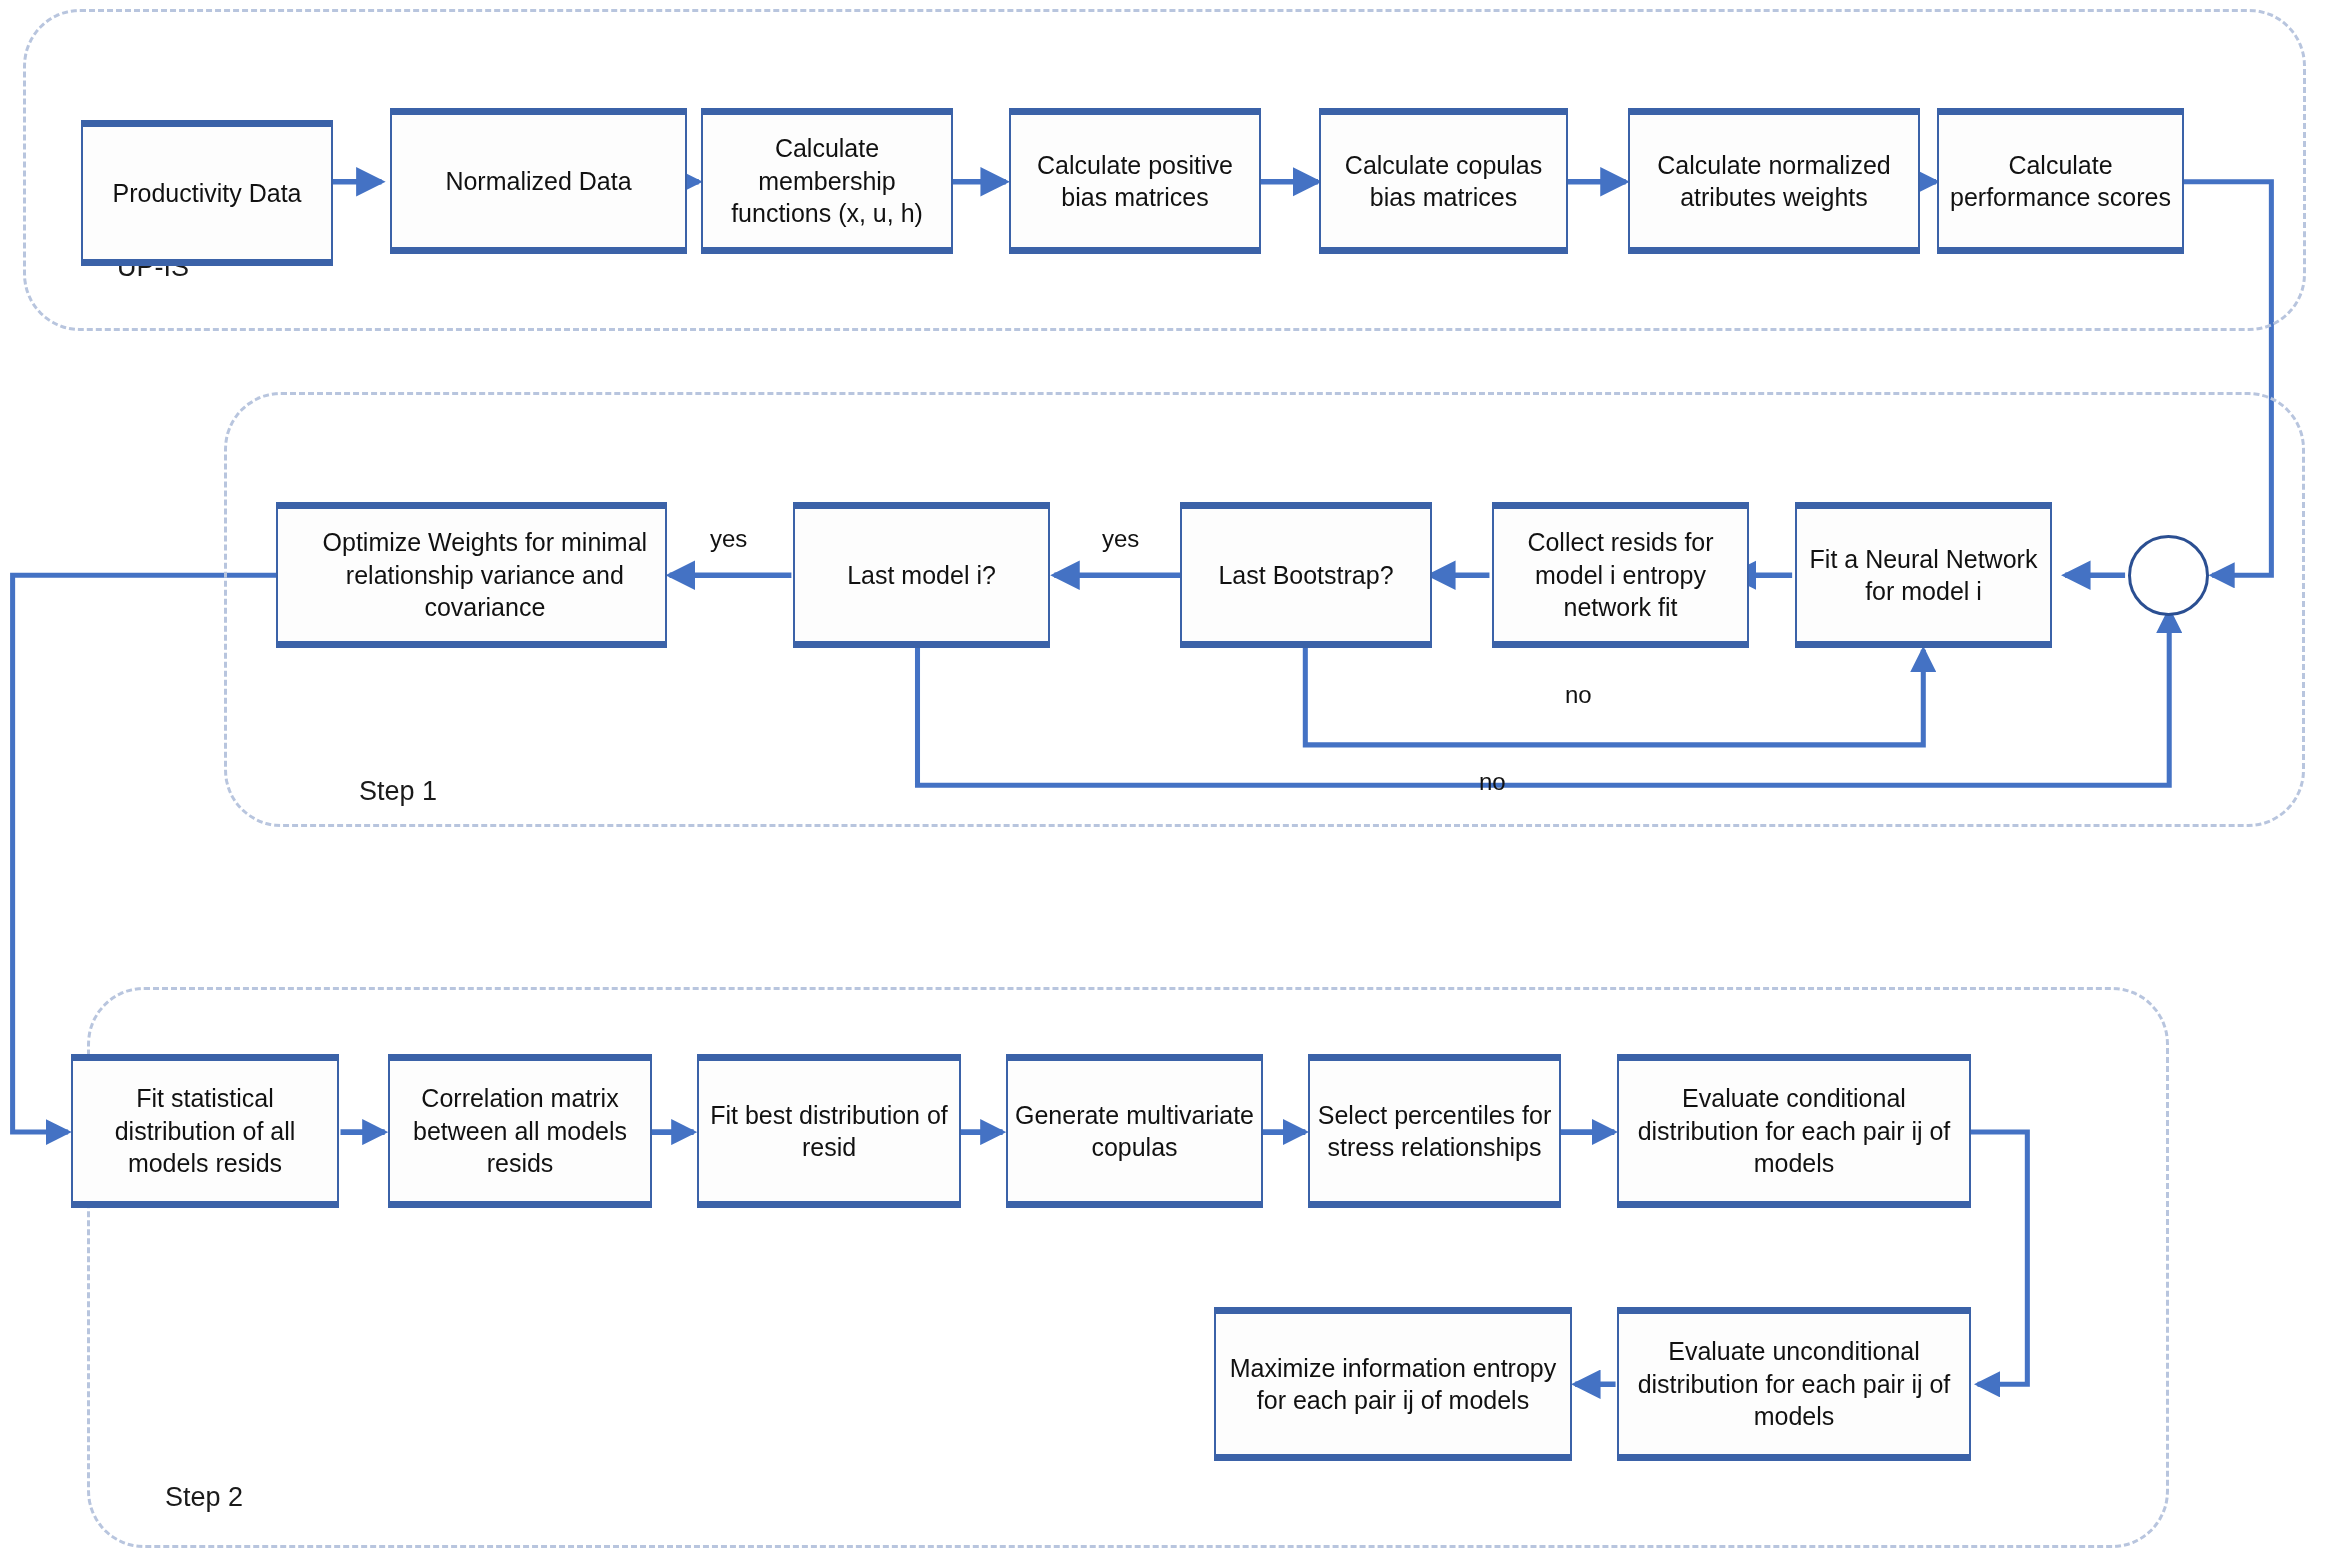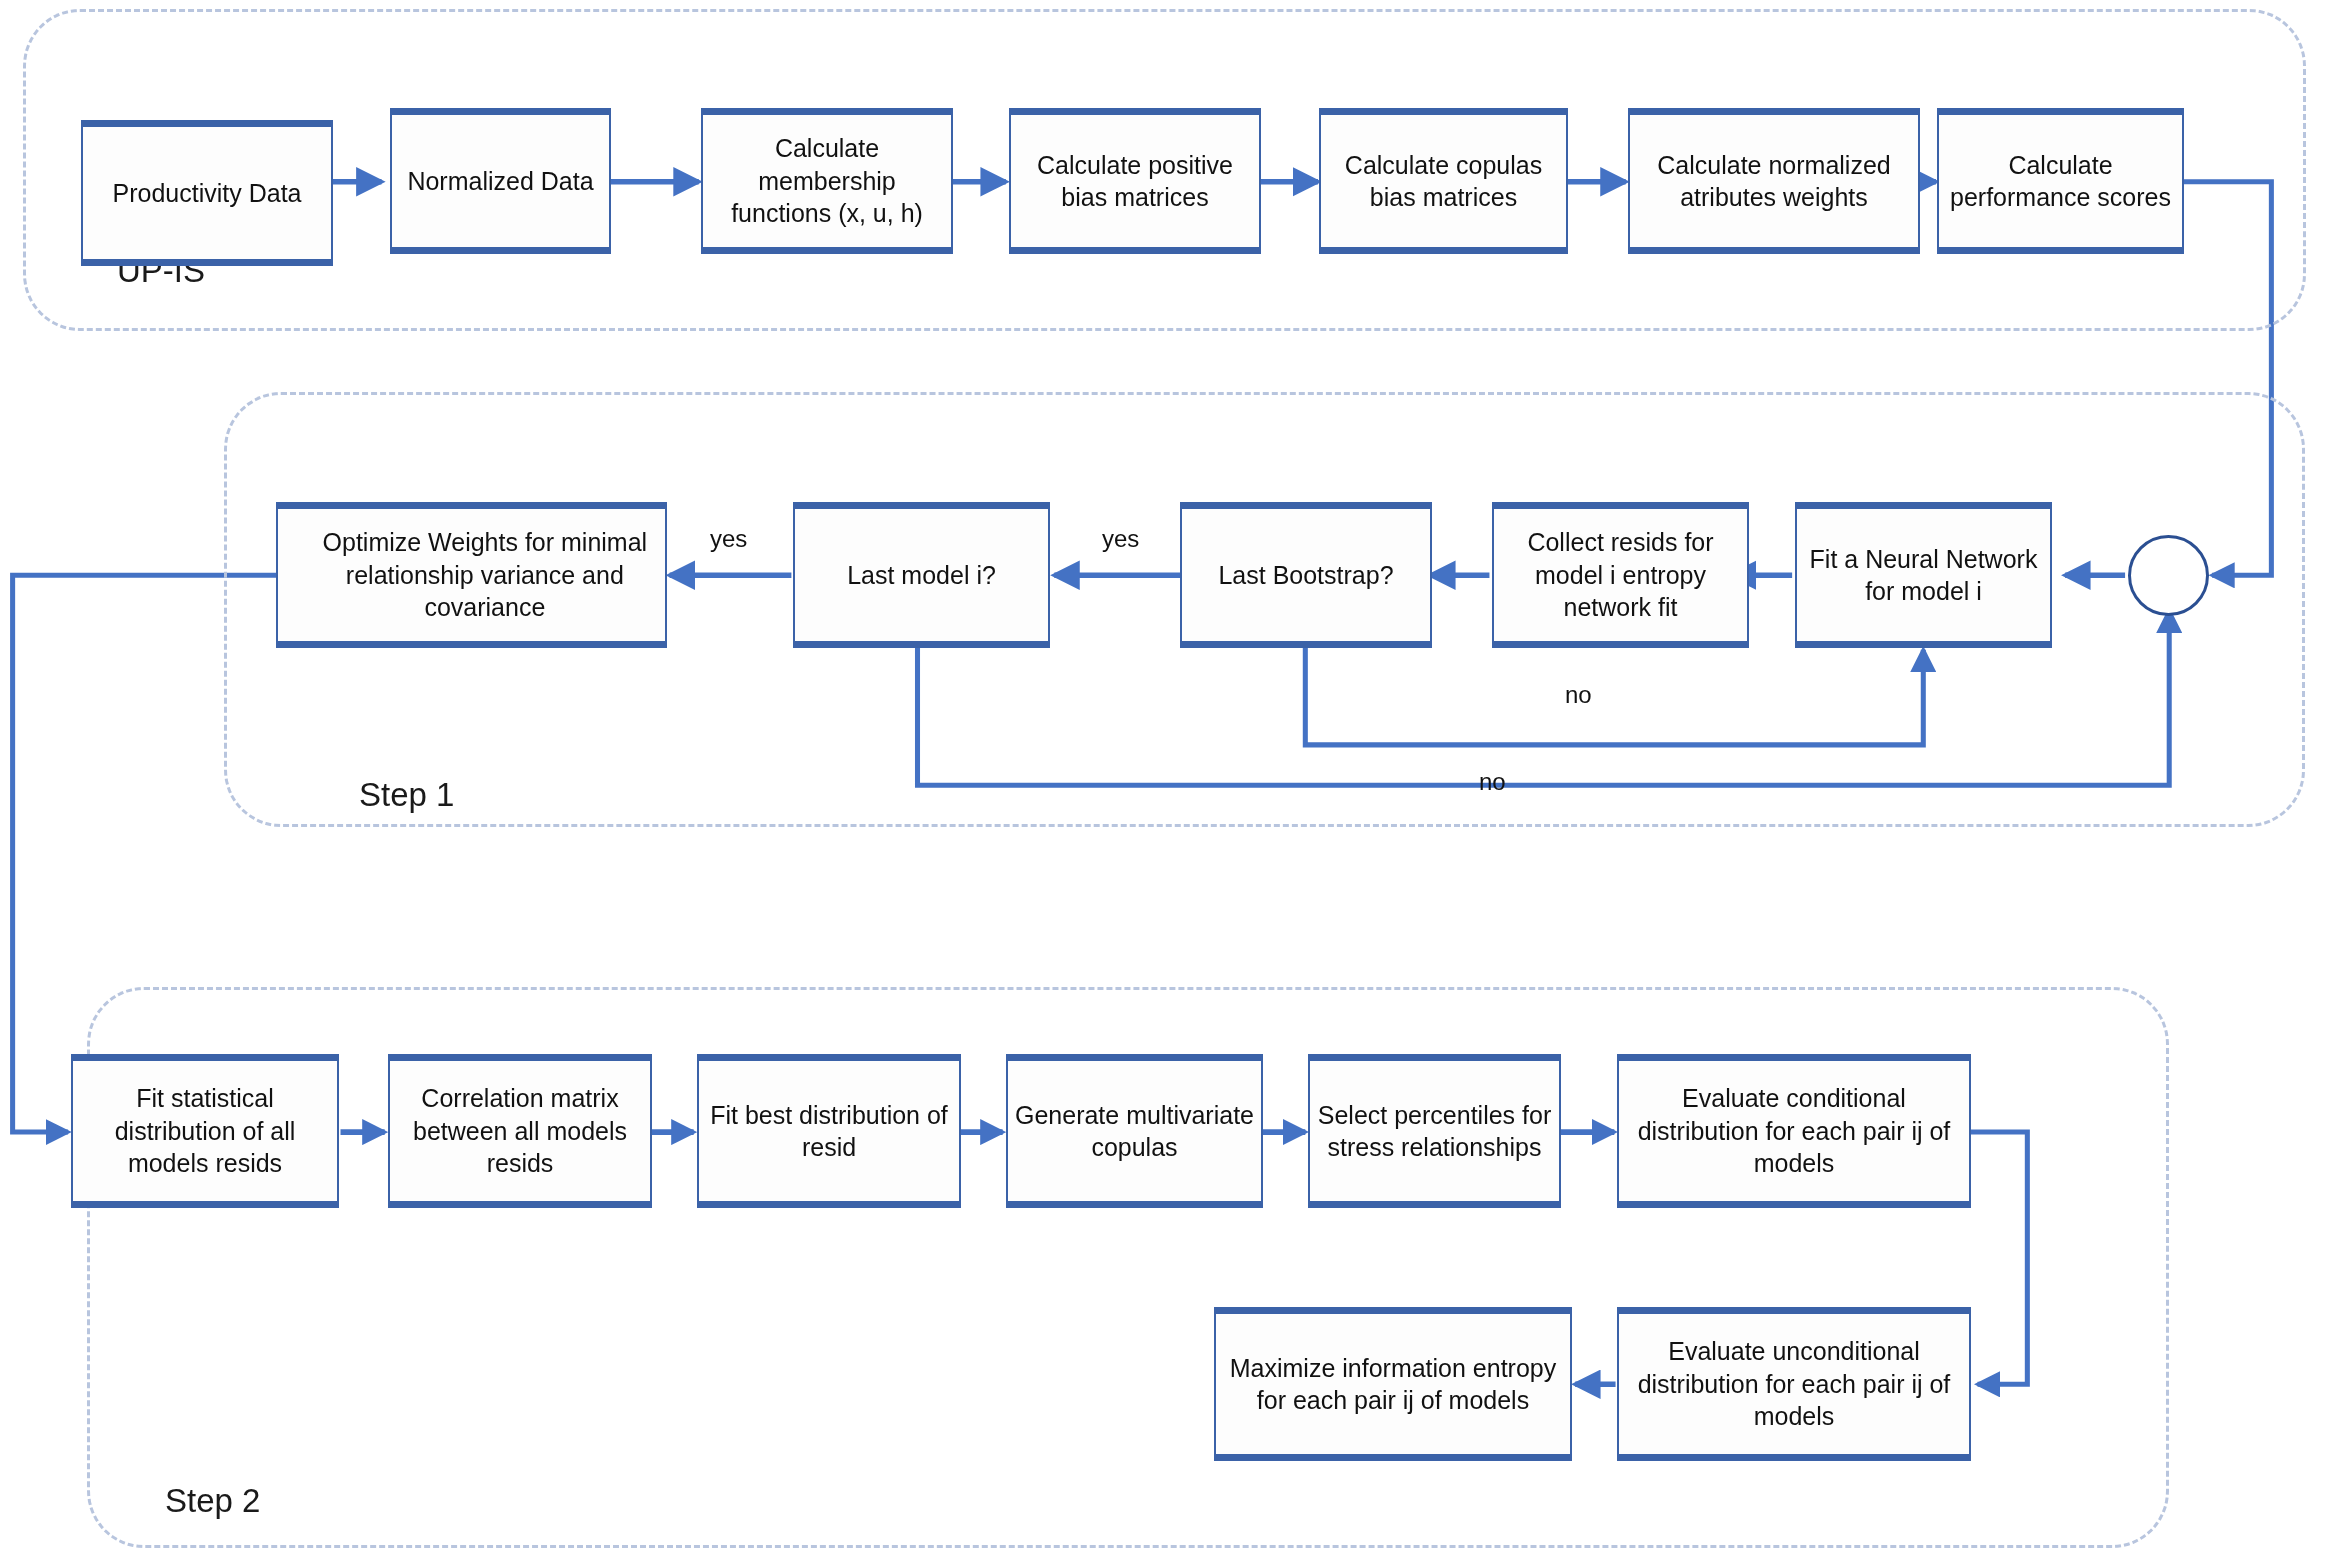--- a/index.html
+++ b/index.html
@@ -28,21 +28,21 @@
   .group {
     position: absolute;
     border: 3.2px dashed #b8c5de;
     border-radius: 57px;
     box-sizing: border-box;
     background: transparent;
   }
   .group-label {
     position: absolute;
     color: #1a1a1a;
-    font-size: 33px;
+    font-size: 27px;
     font-family: "Liberation Sans", sans-serif;
     white-space: nowrap;
   }
   
   .node {
     position: absolute;
     box-sizing: border-box;
     background: #fdfdfd;
     border: 2.5px solid #3b62a8;
     border-top-width: 7px;
@@ -141,21 +141,21 @@
 
   <div class="group" style="left:224px; top:392px; width:2081px; height:435px;"></div>
   <div class="group-label" style="left:359px; top:776px;">Step 1</div>
 
   <div class="group" style="left:87px; top:987px; width:2082px; height:561px;"></div>
   <div class="group-label" style="left:165px; top:1482px;">Step 2</div>
 
   <div class="node" style="left:81px; top:120px; width:252px; height:146px;">
     <span>Productivity Data</span>
   </div>
-  <div class="node" style="left:390px; top:108px; width:221px; height:146px;">
+  <div class="node" style="left:390px; top:108px; width:297px; height:146px;">
     <span>Normalized Data</span>
   </div>
   <div class="node" style="left:701px; top:108px; width:252px; height:146px;">
     <span>Calculate membership functions (x, u, h)</span>
   </div>
   <div class="node" style="left:1009px; top:108px; width:252px; height:146px;">
     <span>Calculate positive bias matrices</span>
   </div>
   <div class="node" style="left:1319px; top:108px; width:249px; height:146px;">
     <span>Calculate copulas bias matrices</span>

